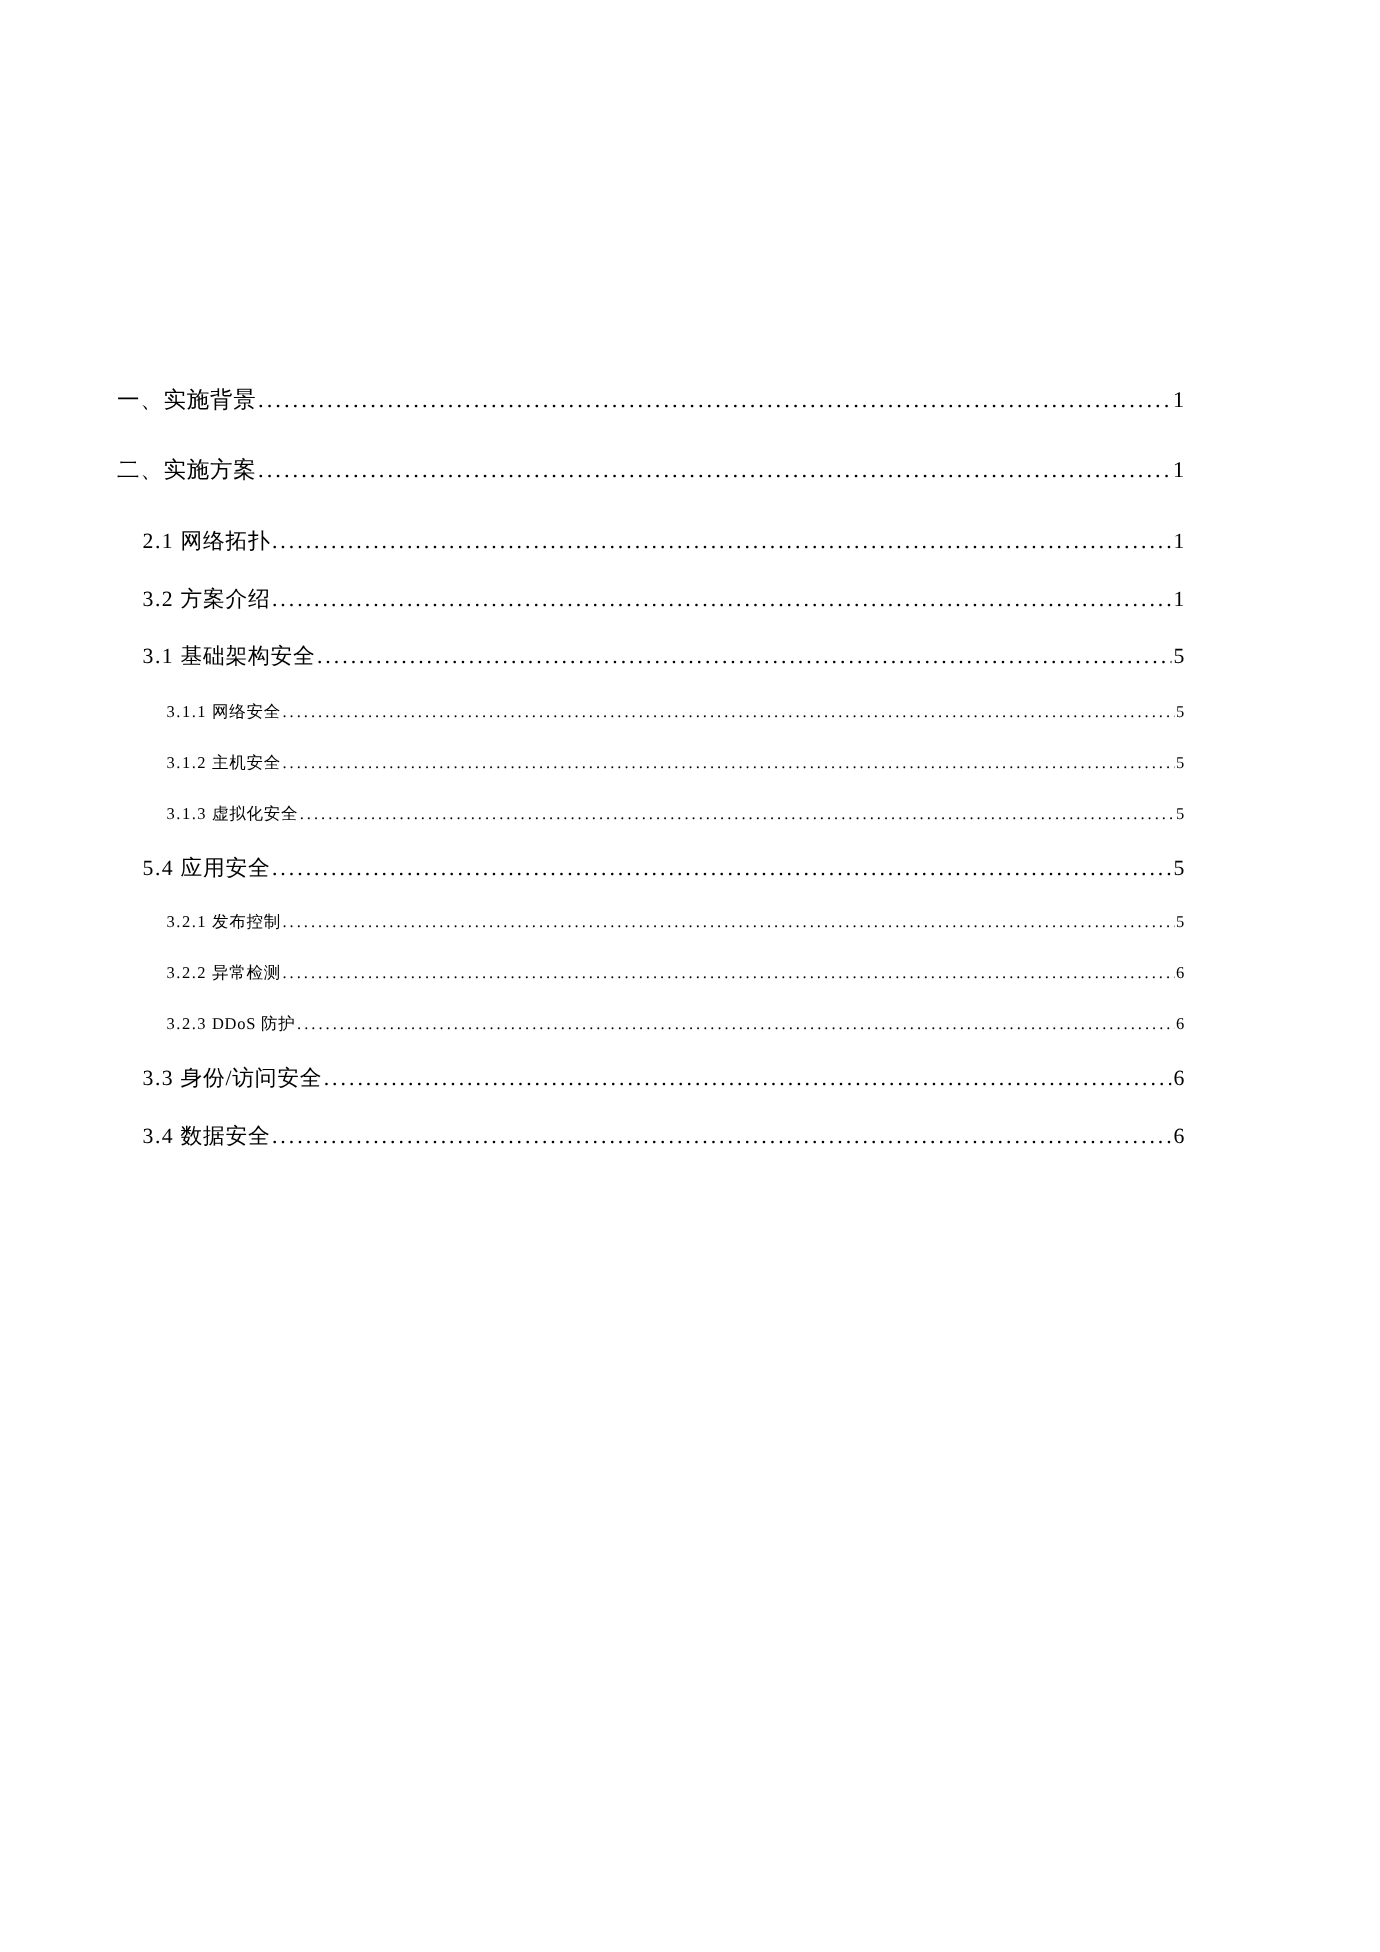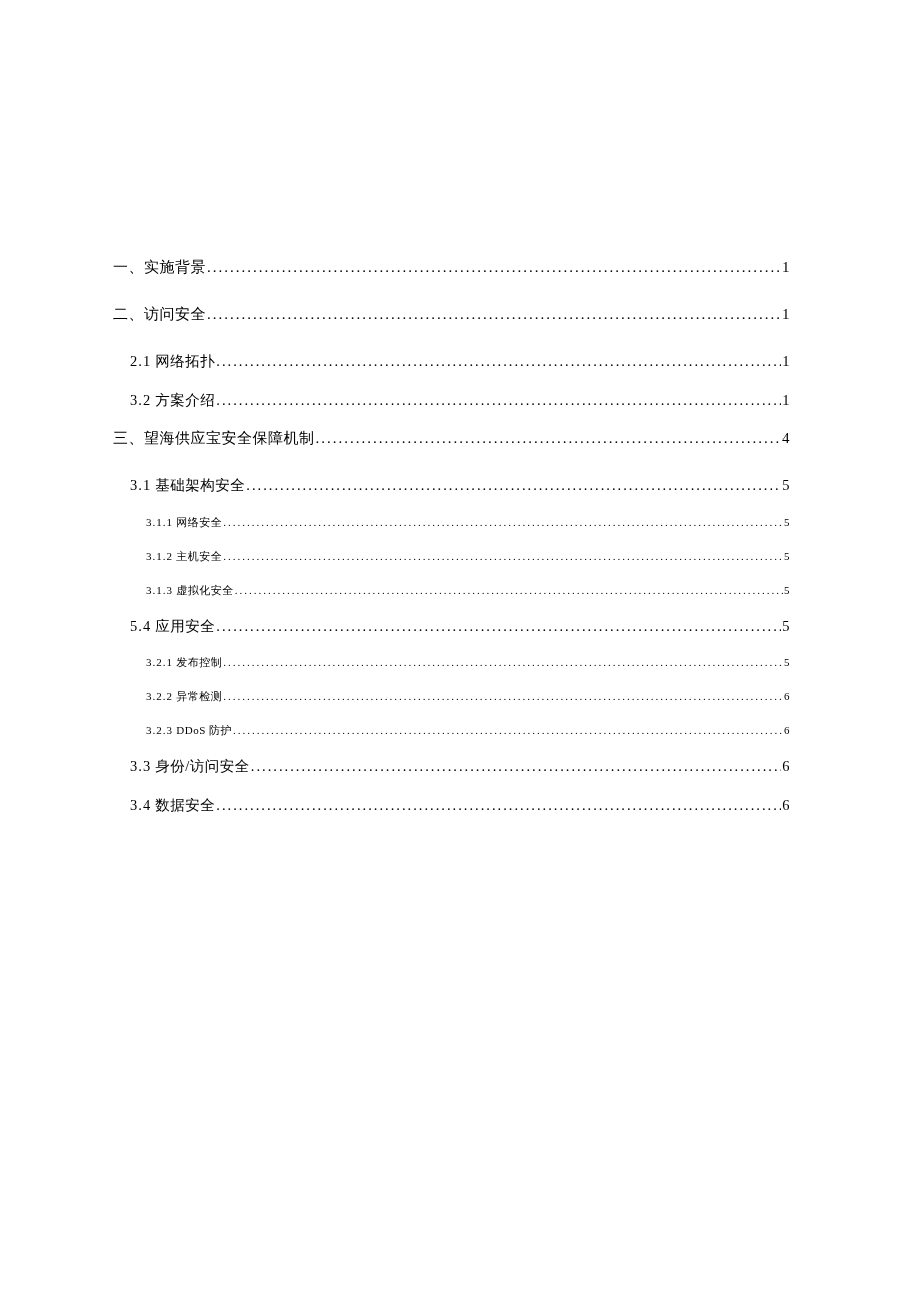--- a/index.html
+++ b/index.html
@@ -9,21 +9,21 @@
     }
     body {
       width: 920px;
       height: 1301px;
       background: #ffffff;
       font-family: "SimSun", "宋体", serif;
       color: #000000;
       position: relative;
     }
     .page {
-      padding: 260px 130px 0 113px;
+      padding: 260px 130px 0 78px;
     }
     .toc-entry {
       display: flex;
       align-items: baseline;
       white-space: nowrap;
       font-size: 15px;
       letter-spacing: 0.5px;
       line-height: 1;
     }
     .level-1 {
@@ -66,38 +66,33 @@
 <body>
 
 <div class="page">
   <div id="toc-container">
       <div class="toc-entry level-1">
         <span class="entry-label"><span>一、实施背景</span></span>
         <span class="entry-dots"></span>
         <span class="entry-page">1</span>
       </div>
       <div class="toc-entry level-1">
-        <span class="entry-label"><span>二、访问安全</span></span>
+        <span class="entry-label"><span>二、实施方案</span></span>
         <span class="entry-dots"></span>
         <span class="entry-page">1</span>
       </div>
       <div class="toc-entry level-2">
         <span class="entry-label"><span class="entry-num">2.1</span><span> 网络拓扑</span></span>
         <span class="entry-dots"></span>
         <span class="entry-page">1</span>
       </div>
       <div class="toc-entry level-2">
         <span class="entry-label"><span class="entry-num">3.2</span><span> 方案介绍</span></span>
         <span class="entry-dots"></span>
         <span class="entry-page">1</span>
-      </div>
-      <div class="toc-entry level-1">
-        <span class="entry-label"><span>三、望海供应宝安全保障机制</span></span>
-        <span class="entry-dots"></span>
-        <span class="entry-page">4</span>
       </div>
       <div class="toc-entry level-2">
         <span class="entry-label"><span class="entry-num">3.1</span><span> 基础架构安全</span></span>
         <span class="entry-dots"></span>
         <span class="entry-page">5</span>
       </div>
       <div class="toc-entry level-3">
         <span class="entry-label"><span class="entry-num">3.1.1</span><span> 网络安全 </span></span>
         <span class="entry-dots"></span>
         <span class="entry-page">5</span>

